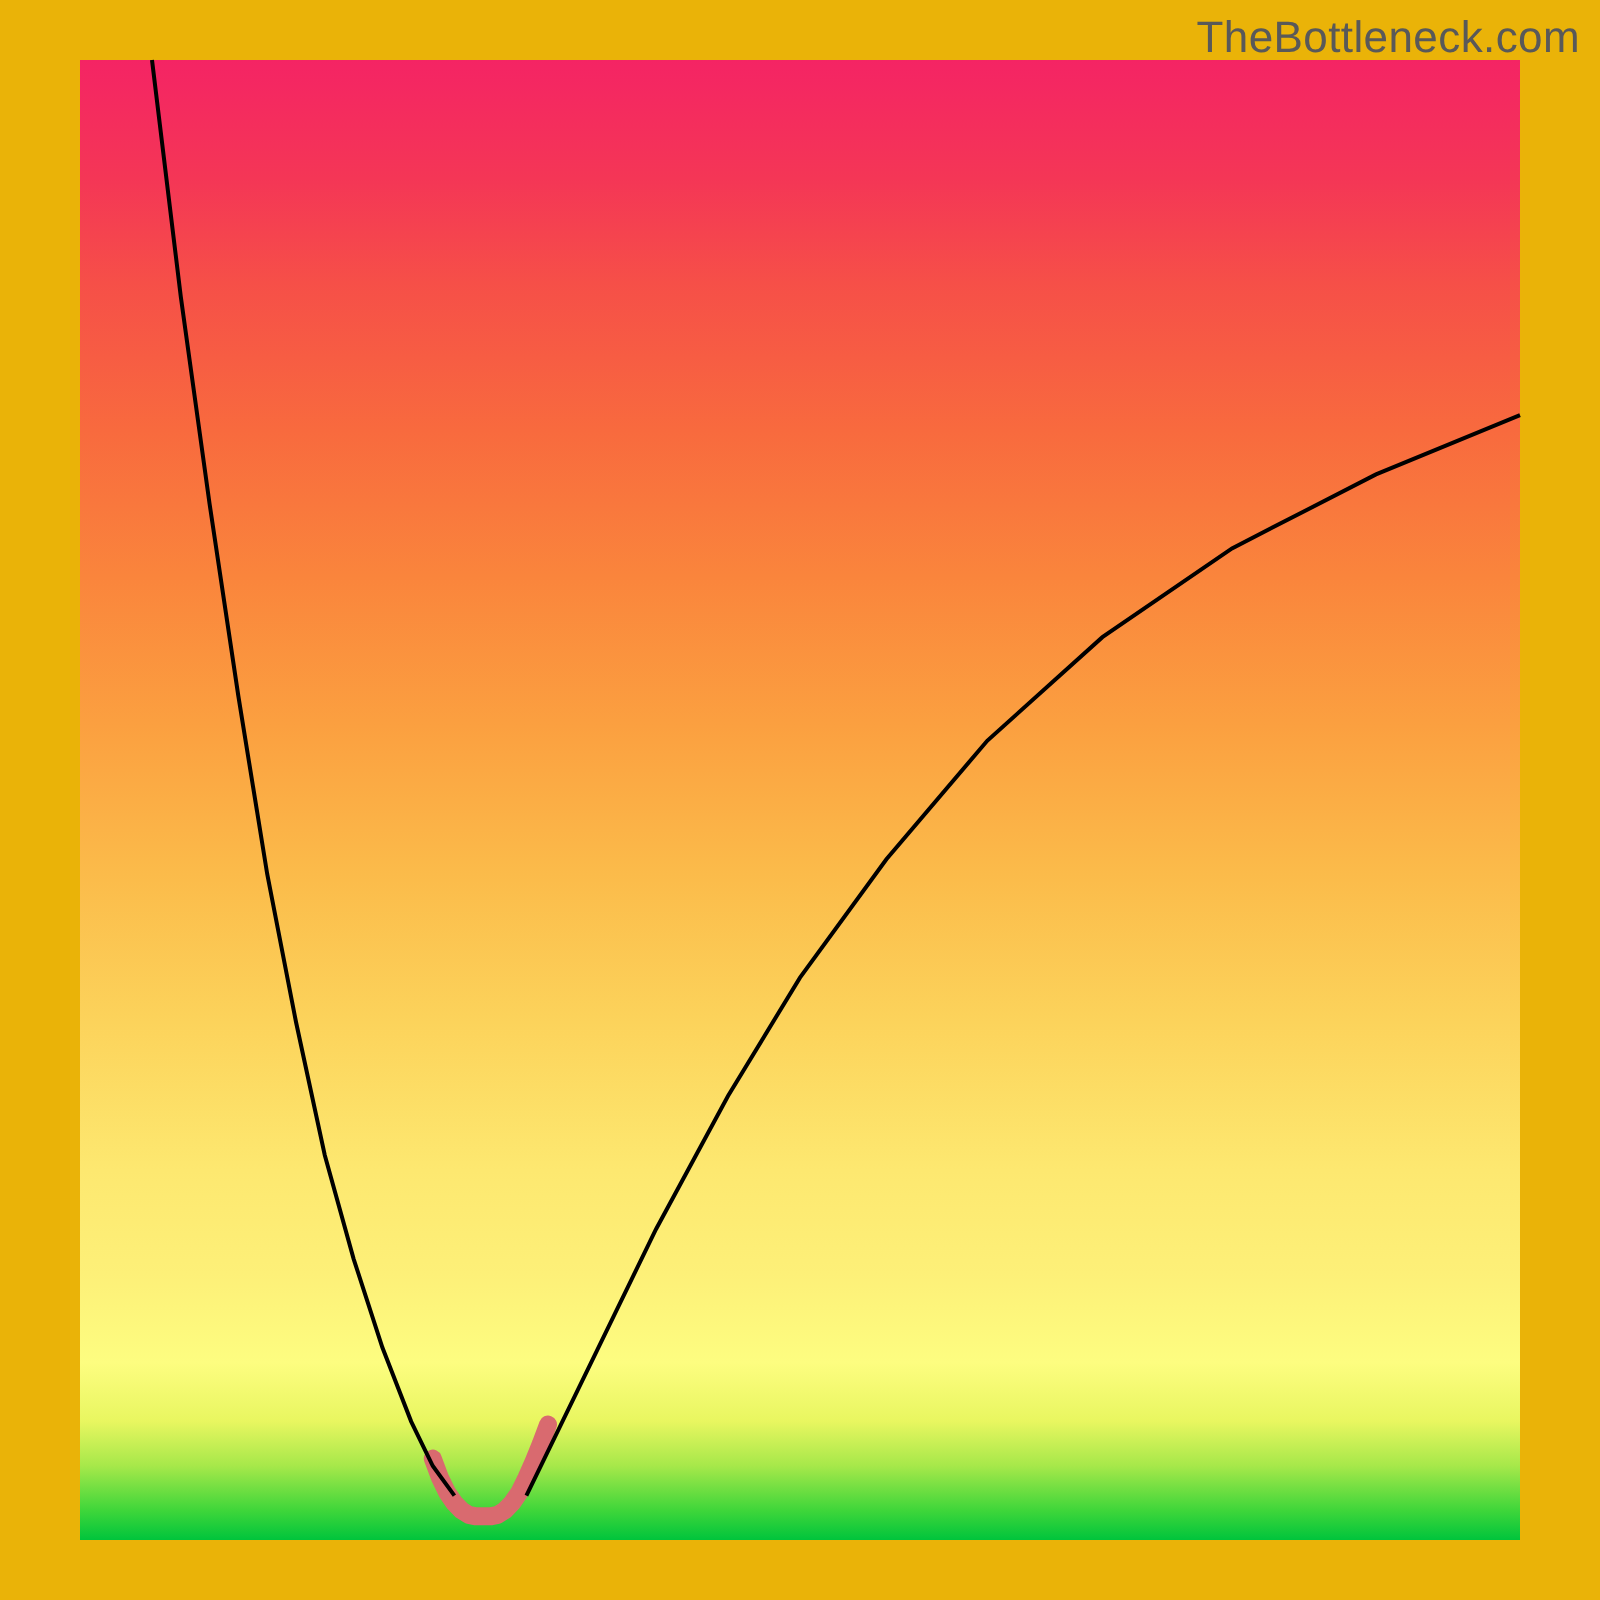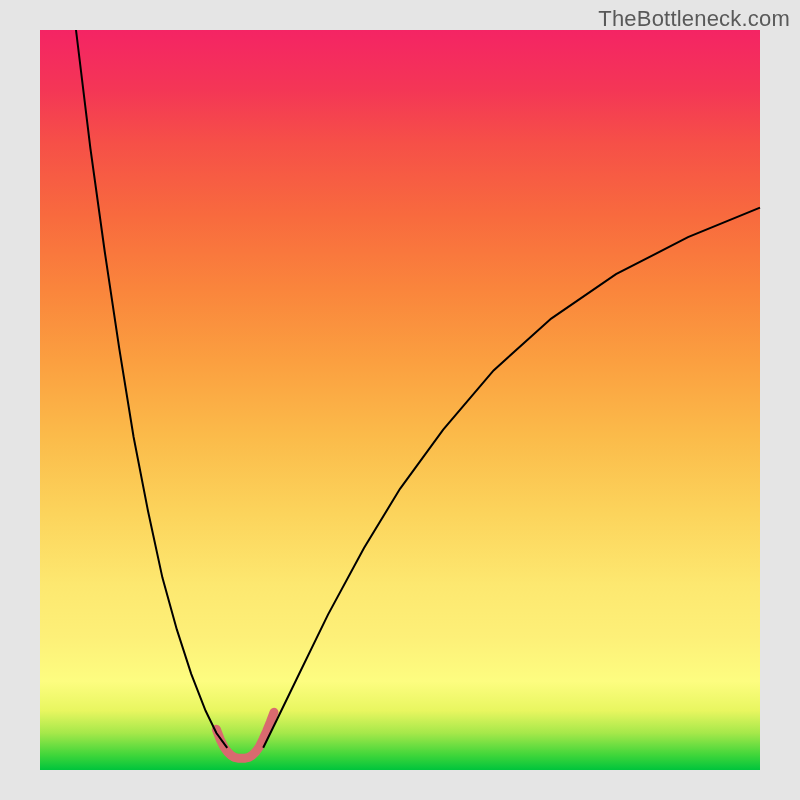--- a/index.html
+++ b/index.html
@@ -8,21 +8,21 @@
     width: 800px;
     height: 800px;
     background: #000;
     font-family: Arial, Helvetica, sans-serif;
     overflow: hidden;
   }
   .outer {
     position: relative;
     width: 800px;
     height: 800px;
-    background: #e5e5e5;
+    background: #eab308;
   }
   .plot-area {
     position: absolute;
     left: 40px;
     top: 30px;
     width: 720px;
     height: 740px;
     
     background: linear-gradient(
       to top,

